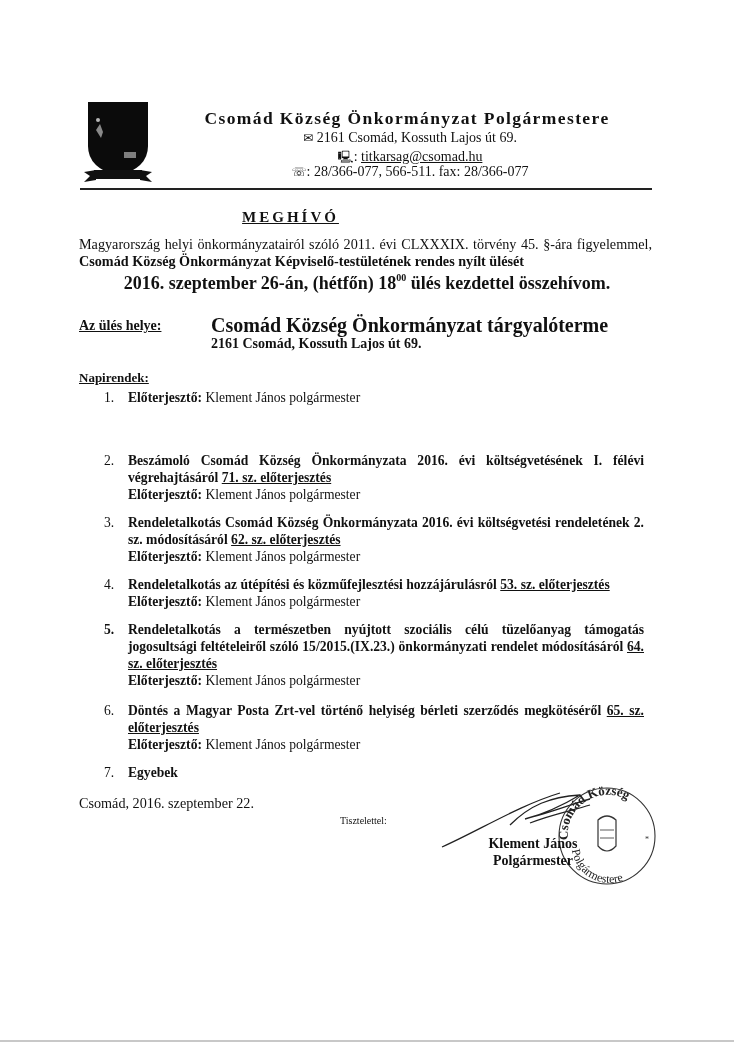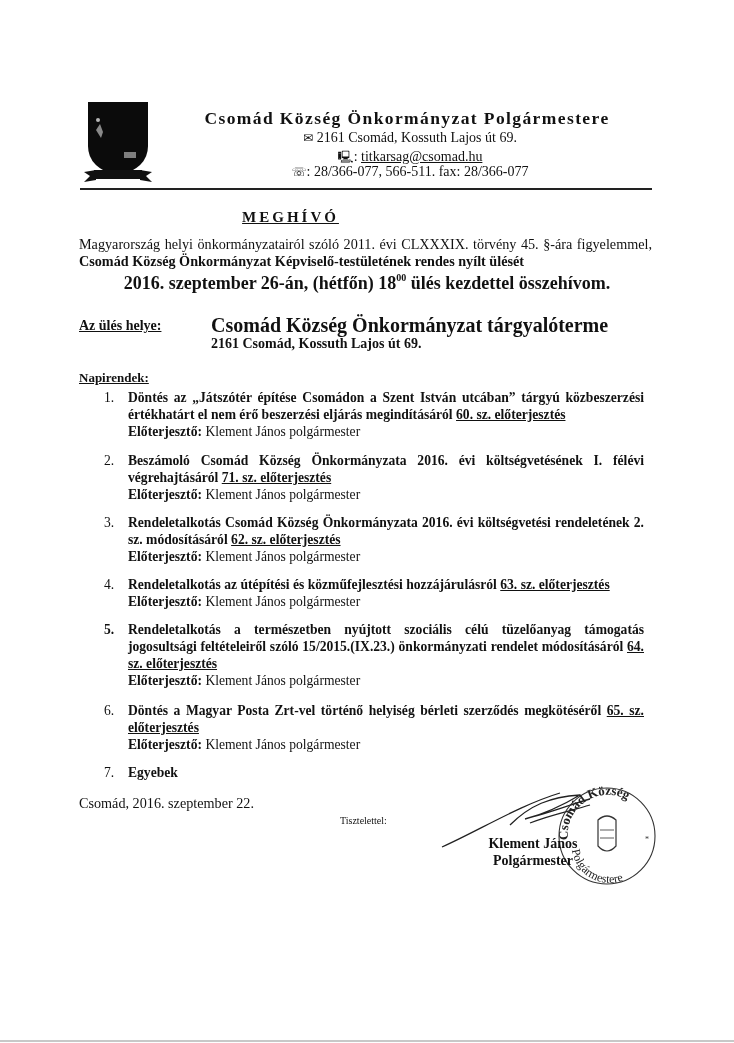--- a/index.html
+++ b/index.html
@@ -98,21 +98,20 @@
 
 <div class="venue-label">Az ülés helye:</div>
 <div class="venue-name">Csomád Község Önkormányzat tárgyalóterme</div>
 <div class="venue-addr">2161 Csomád, Kossuth Lajos út 69.</div>
 
 <div class="agenda-title">Napirendek:</div>
 
 <div class="item" style="top:389px">
   <span class="num">1.</span>
   <div class="body">
-    <div class="text"><span>Döntés az „Játszótér építése Csomádon a Szent István utcában” tárgyú közbeszerzési értékhatárt el nem érő beszerzési eljárás megindításáról </span><span class="ref">60. sz. előterjesztés</span></div>
     <div class="presenter"><b>Előterjesztő:</b><span> Klement János polgármester</span></div>
   </div>
 </div>
 
 <div class="item" style="top:452px">
   <span class="num">2.</span>
   <div class="body">
     <div class="text"><span>Beszámoló Csomád Község Önkormányzata 2016. évi költségvetésének I. félévi végrehajtásáról </span><span class="ref">71. sz. előterjesztés</span></div>
     <div class="presenter"><b>Előterjesztő:</b><span> Klement János polgármester</span></div>
   </div>
@@ -122,21 +121,21 @@
   <span class="num">3.</span>
   <div class="body">
     <div class="text"><span>Rendeletalkotás Csomád Község Önkormányzata 2016. évi költségvetési rendeletének 2. sz. módosításáról </span><span class="ref">62. sz. előterjesztés</span></div>
     <div class="presenter"><b>Előterjesztő:</b><span> Klement János polgármester</span></div>
   </div>
 </div>
 
 <div class="item" style="top:576px">
   <span class="num">4.</span>
   <div class="body">
-    <div class="text"><span>Rendeletalkotás az útépítési és közműfejlesztési hozzájárulásról </span><span class="ref">63. sz. előterjesztés</span></div>
+    <div class="text"><span>Rendeletalkotás az útépítési és közműfejlesztési hozzájárulásról </span><span class="ref">53. sz. előterjesztés</span></div>
     <div class="presenter"><b>Előterjesztő:</b><span> Klement János polgármester</span></div>
   </div>
 </div>
 
 <div class="item" style="top:621px">
   <span class="num" style="font-weight:bold">5.</span>
   <div class="body">
     <div class="text"><span>Rendeletalkotás a természetben nyújtott szociális célú tüzelőanyag támogatás jogosultsági feltételeiről szóló 15/2015.(IX.23.) önkormányzati rendelet módosításáról </span><span class="ref">64. sz. előterjesztés</span></div>
     <div class="presenter"><b>Előterjesztő:</b><span> Klement János polgármester</span></div>
   </div>

